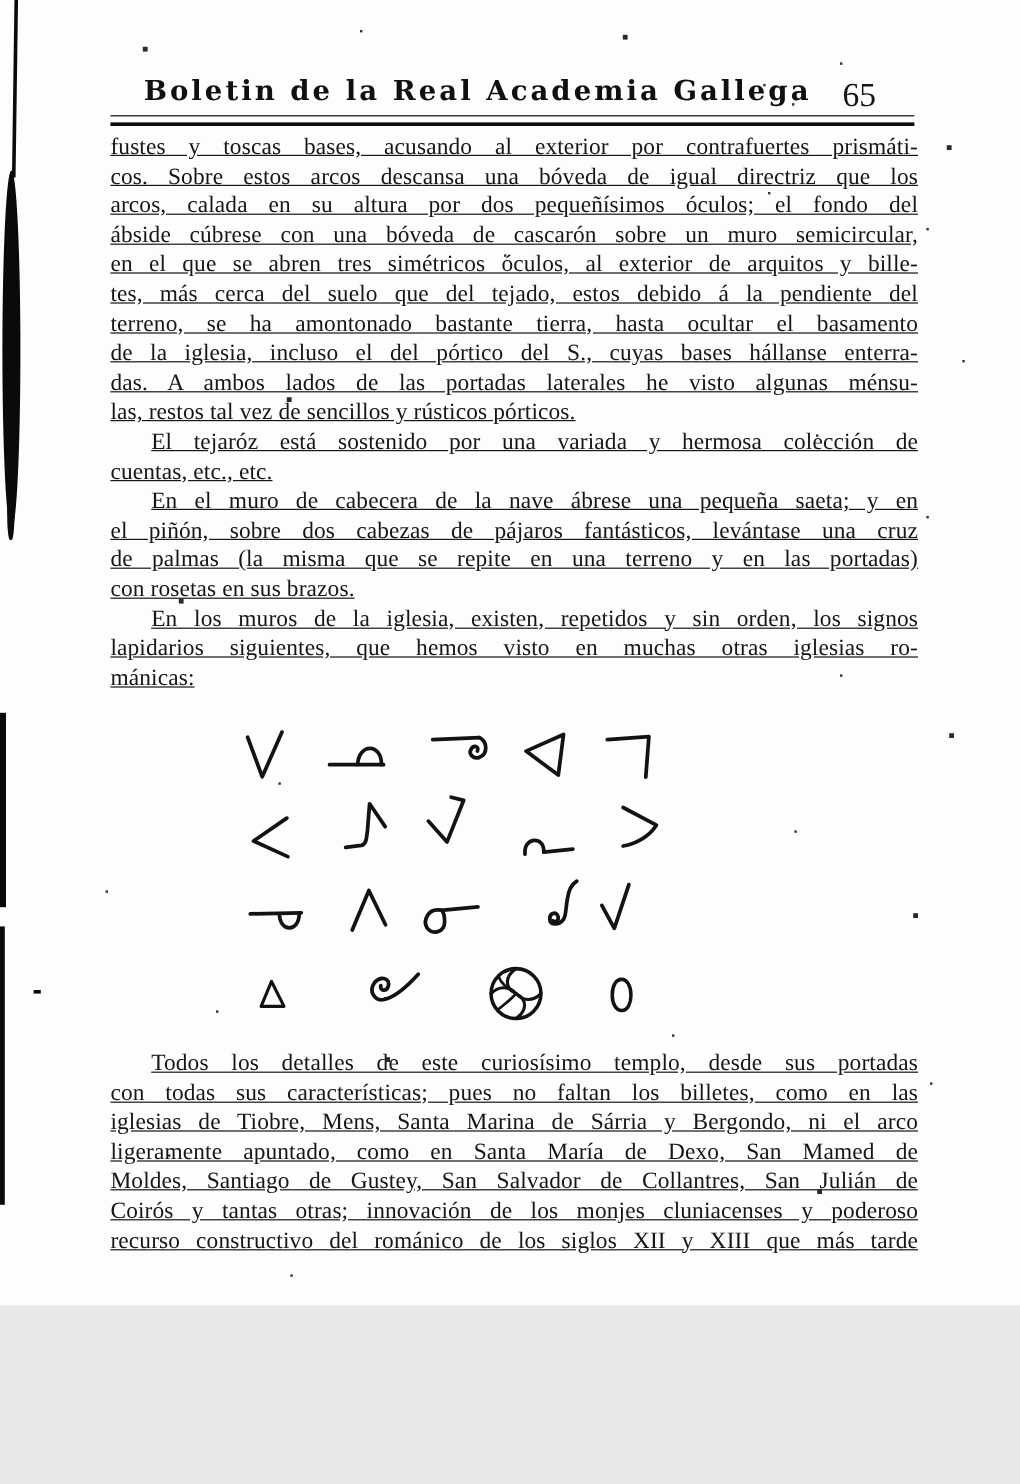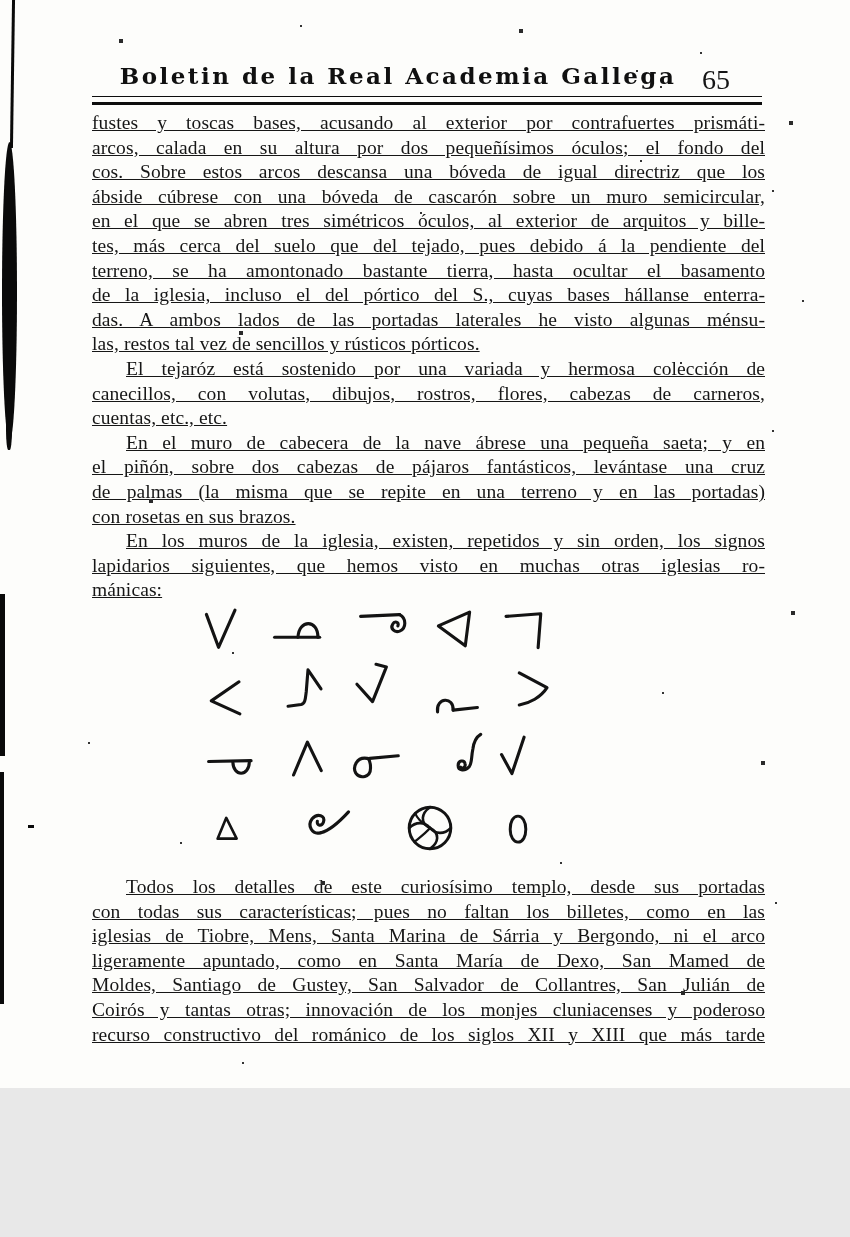--- a/index.html
+++ b/index.html
@@ -62,33 +62,32 @@
 
   <div class="header">
     <div class="header-title">Boletin de la Real Academia Gallega</div>
     <div class="page-number">65</div>
   </div>
   <div class="header-rule"></div>
 
   <div class="textblock" id="text-top">
       <div class="para">
         <div class="tline">fustes y toscas bases, acusando al exterior por contrafuertes prismáti-</div>
+        <div class="tline">cos. Sobre estos arcos descansa una bóveda de igual directriz que los</div>
         <div class="tline">arcos, calada en su altura por dos pequeñísimos óculos; el fondo del</div>
-        <div class="tline">cos. Sobre estos arcos descansa una bóveda de igual directriz que los</div>
         <div class="tline">ábside cúbrese con una bóveda de cascarón sobre un muro semicircular,</div>
         <div class="tline">en el que se abren tres simétricos óculos, al exterior de arquitos y bille-</div>
-        <div class="tline">tes, más cerca del suelo que del tejado, pues debido á la pendiente del</div>
+        <div class="tline">tes, más cerca del suelo que del tejado, estos debido á la pendiente del</div>
         <div class="tline">terreno, se ha amontonado bastante tierra, hasta ocultar el basamento</div>
         <div class="tline">de la iglesia, incluso el del pórtico del S., cuyas bases hállanse enterra-</div>
         <div class="tline">das. A ambos lados de las portadas laterales he visto algunas ménsu-</div>
         <div class="tline endline">las, restos tal vez de sencillos y rústicos pórticos.</div>
       </div>
       <div class="para indent">
         <div class="tline">El tejaróz está sostenido por una variada y hermosa colección de</div>
-        <div class="tline">canecillos, con volutas, dibujos, rostros, flores, cabezas de carneros,</div>
         <div class="tline endline">cuentas, etc., etc.</div>
       </div>
       <div class="para indent">
         <div class="tline">En el muro de cabecera de la nave ábrese una pequeña saeta; y en</div>
         <div class="tline">el piñón, sobre dos cabezas de pájaros fantásticos, levántase una cruz</div>
         <div class="tline">de palmas (la misma que se repite en una terreno y en las portadas)</div>
         <div class="tline endline">con rosetas en sus brazos.</div>
       </div>
       <div class="para indent">
         <div class="tline">En los muros de la iglesia, existen, repetidos y sin orden, los signos</div>

